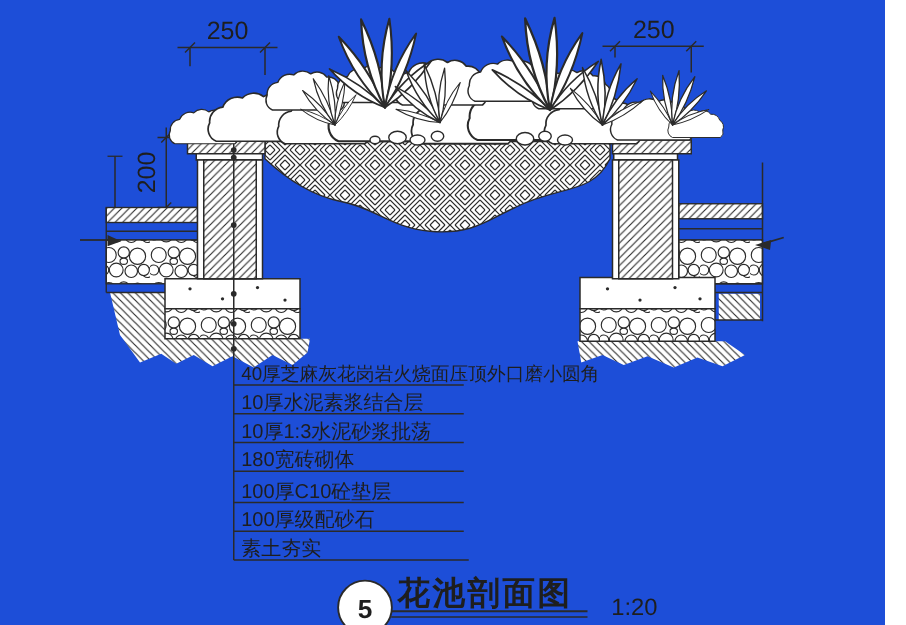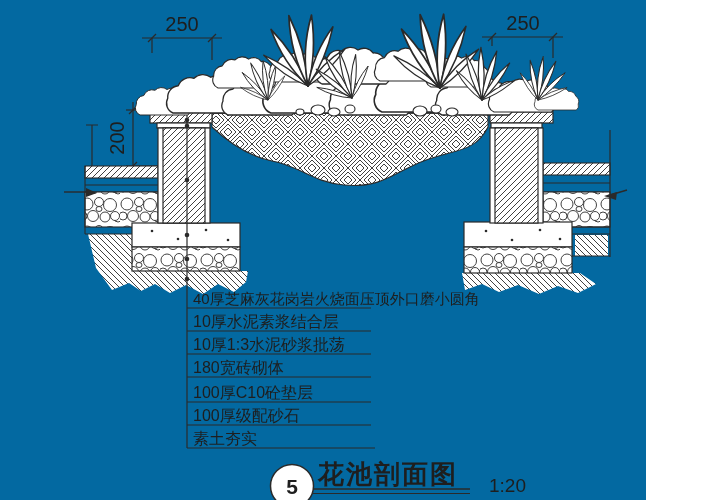--- a/index.html
+++ b/index.html
@@ -1,16 +1,16 @@
 <!DOCTYPE html>
 <html><head>
 <meta charset="utf-8">
 <style>
   html,body{margin:0;padding:0;background:#ffffff;}
-  .stage{position:relative;width:646px;height:500px;background:#0369a1;overflow:hidden;
+  .stage{position:relative;width:708px;height:500px;background:#1d4ed8;overflow:hidden;
          font-family:"Liberation Sans","DejaVu Sans",sans-serif;}
   svg{display:block}
   svg text{fill:#1e1e1e;font-family:"Liberation Sans","DejaVu Sans",sans-serif;}
   .dimtxt{font-size:20px;}
   .anno{font-size:16px;}
   .anno-long{font-size:15px;}
   .title-main{font-size:26px;font-weight:bold;letter-spacing:2px;}
   .bubble-num{font-size:21px;font-weight:bold;}
   .scale-txt{font-size:19px;}
 </style>

